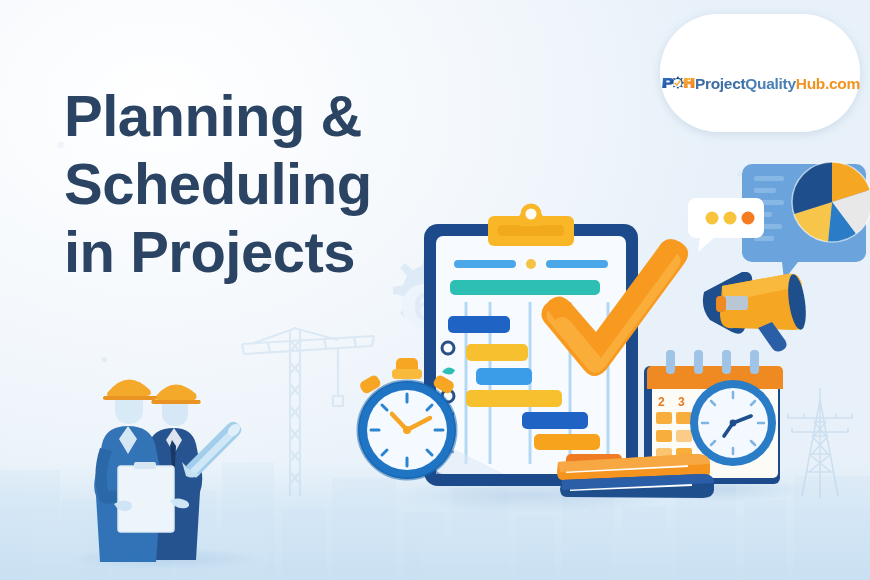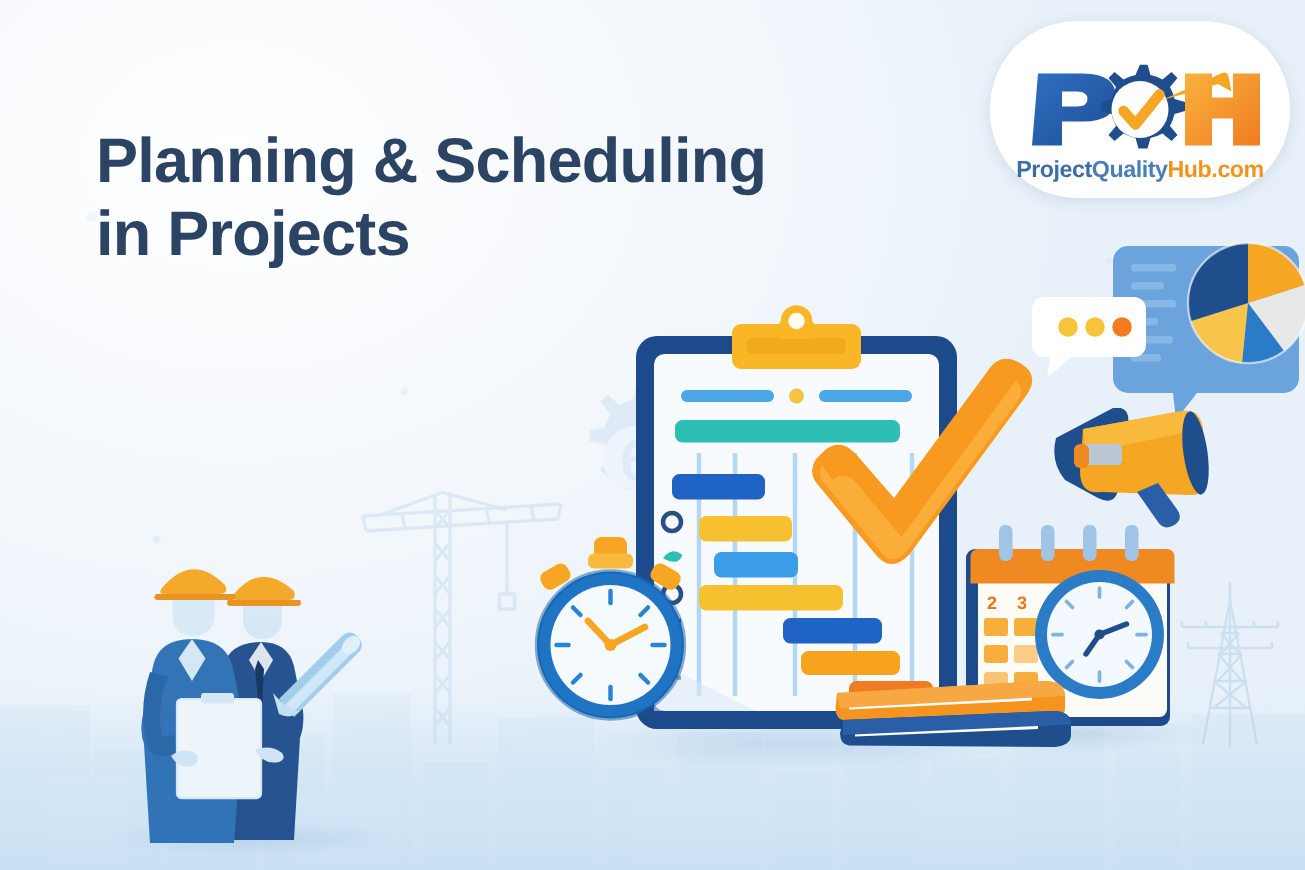--- a/index.html
+++ b/index.html
@@ -45,38 +45,37 @@
     left: 0; bottom: 0; width: 100%; height: 118px;
     background: linear-gradient(180deg, rgba(207,228,244,.0) 0%, rgba(202,226,244,.55) 40%, rgba(193,220,241,.75) 100%);
   }
 
   
   .headline {
     position: absolute;
     left: 64px; top: 82px;
     width: 560px;
     color: #2b4464;
-    font-size: 42px;
+    font-size: 58px;
     font-weight: bold;
     line-height: 1.17;
     letter-spacing: -0.5px;
     white-space: pre-line;
     text-shadow: 0 1px 0 rgba(255,255,255,.6);
   }
 
   
   .logo-badge {
     position: absolute;
     left: 660px; top: 14px;
     width: 200px; height: 118px;
     background: #ffffff;
     border-radius: 58px;
     box-shadow: 0 2px 10px rgba(80,120,160,.18);
     display: flex;
-    flex-direction: column;
     align-items: center;
     justify-content: center;
     padding-top: 20px;
   }
   .logo-mark { width: 164px; height: 60px; display: block; }
   .logo-word {
     margin-top: 2px;
     font-size: 15.5px;
     font-weight: bold;
     letter-spacing: -0.3px;

